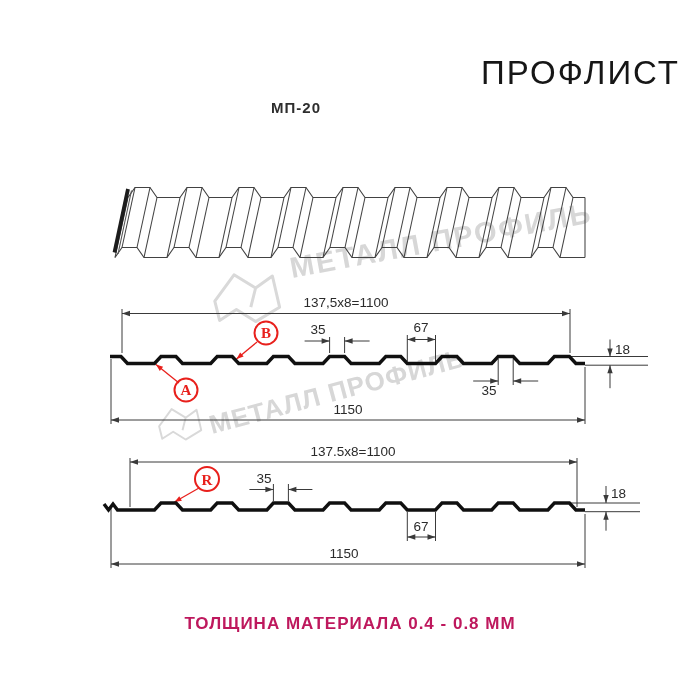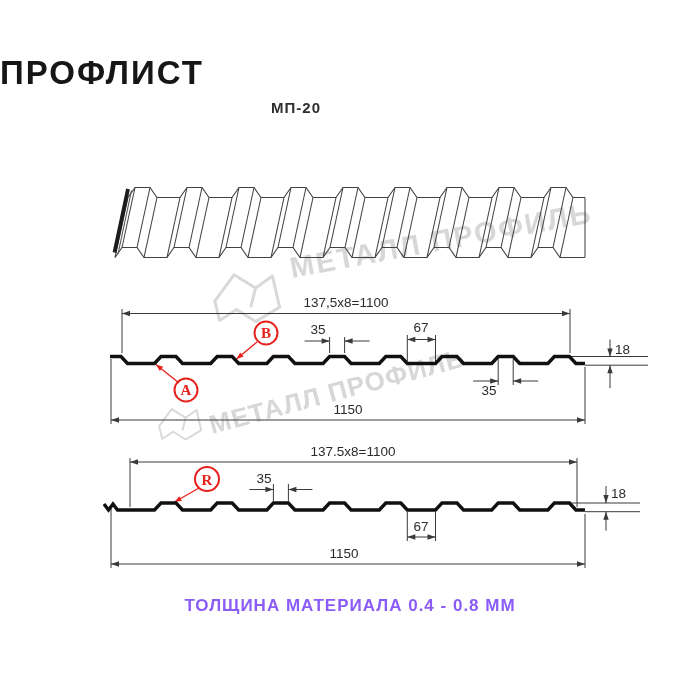--- a/index.html
+++ b/index.html
@@ -1,23 +1,23 @@
 <!DOCTYPE html>
 <html><head>
 <meta charset="utf-8">
 <style>
   html,body{margin:0;padding:0;background:#ffffff;}
   #page{position:relative;width:700px;height:700px;background:#fff;overflow:hidden;
         font-family:"Liberation Sans",sans-serif;}
-  .title{position:absolute;top:54px;left:0;width:680px;text-align:left;
-         font-size:33px;font-weight:bold;letter-spacing:2px;color:#161616;}
+  .title{position:absolute;top:54px;left:0;width:680px;text-align:right;
+         font-size:33px;font-weight:normal;letter-spacing:2px;color:#161616;}
   .subtitle{position:absolute;top:99px;left:0;width:592px;text-align:center;
          font-size:15px;font-weight:bold;letter-spacing:1px;color:#2e2e2e;}
-  .footer{position:absolute;top:596px;left:0;width:700px;text-align:center;
-         font-size:17px;font-weight:bold;letter-spacing:1px;color:#8b5cf6;}
+  .footer{position:absolute;top:614px;left:0;width:700px;text-align:center;
+         font-size:17px;font-weight:bold;letter-spacing:1px;color:#be185d;}
   svg{position:absolute;top:0;left:0;}
   .dtxt{font-family:"Liberation Sans",sans-serif;font-size:13.5px;fill:#2b2b2b;}
   .wm{font-family:"Liberation Sans",sans-serif;font-weight:bold;fill:#d7d7d7;}
   .redc{fill:none;stroke:#e8201c;stroke-width:2px;}
   .redt{font-family:"Liberation Serif",serif;font-weight:bold;font-size:15px;fill:#e8201c;}
   .logo{fill:none;stroke:#d9d9d9;stroke-width:2.5px;stroke-linejoin:round;}
 </style>
 </head>
 <body>
 

